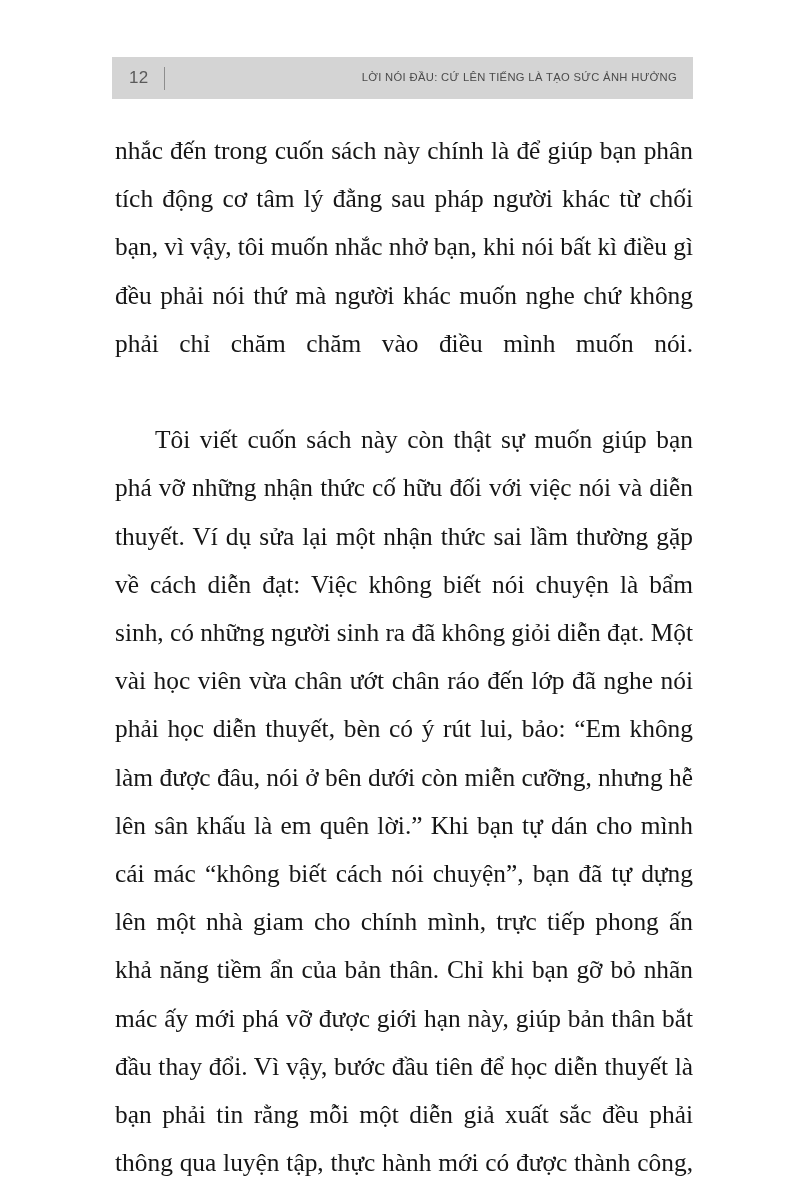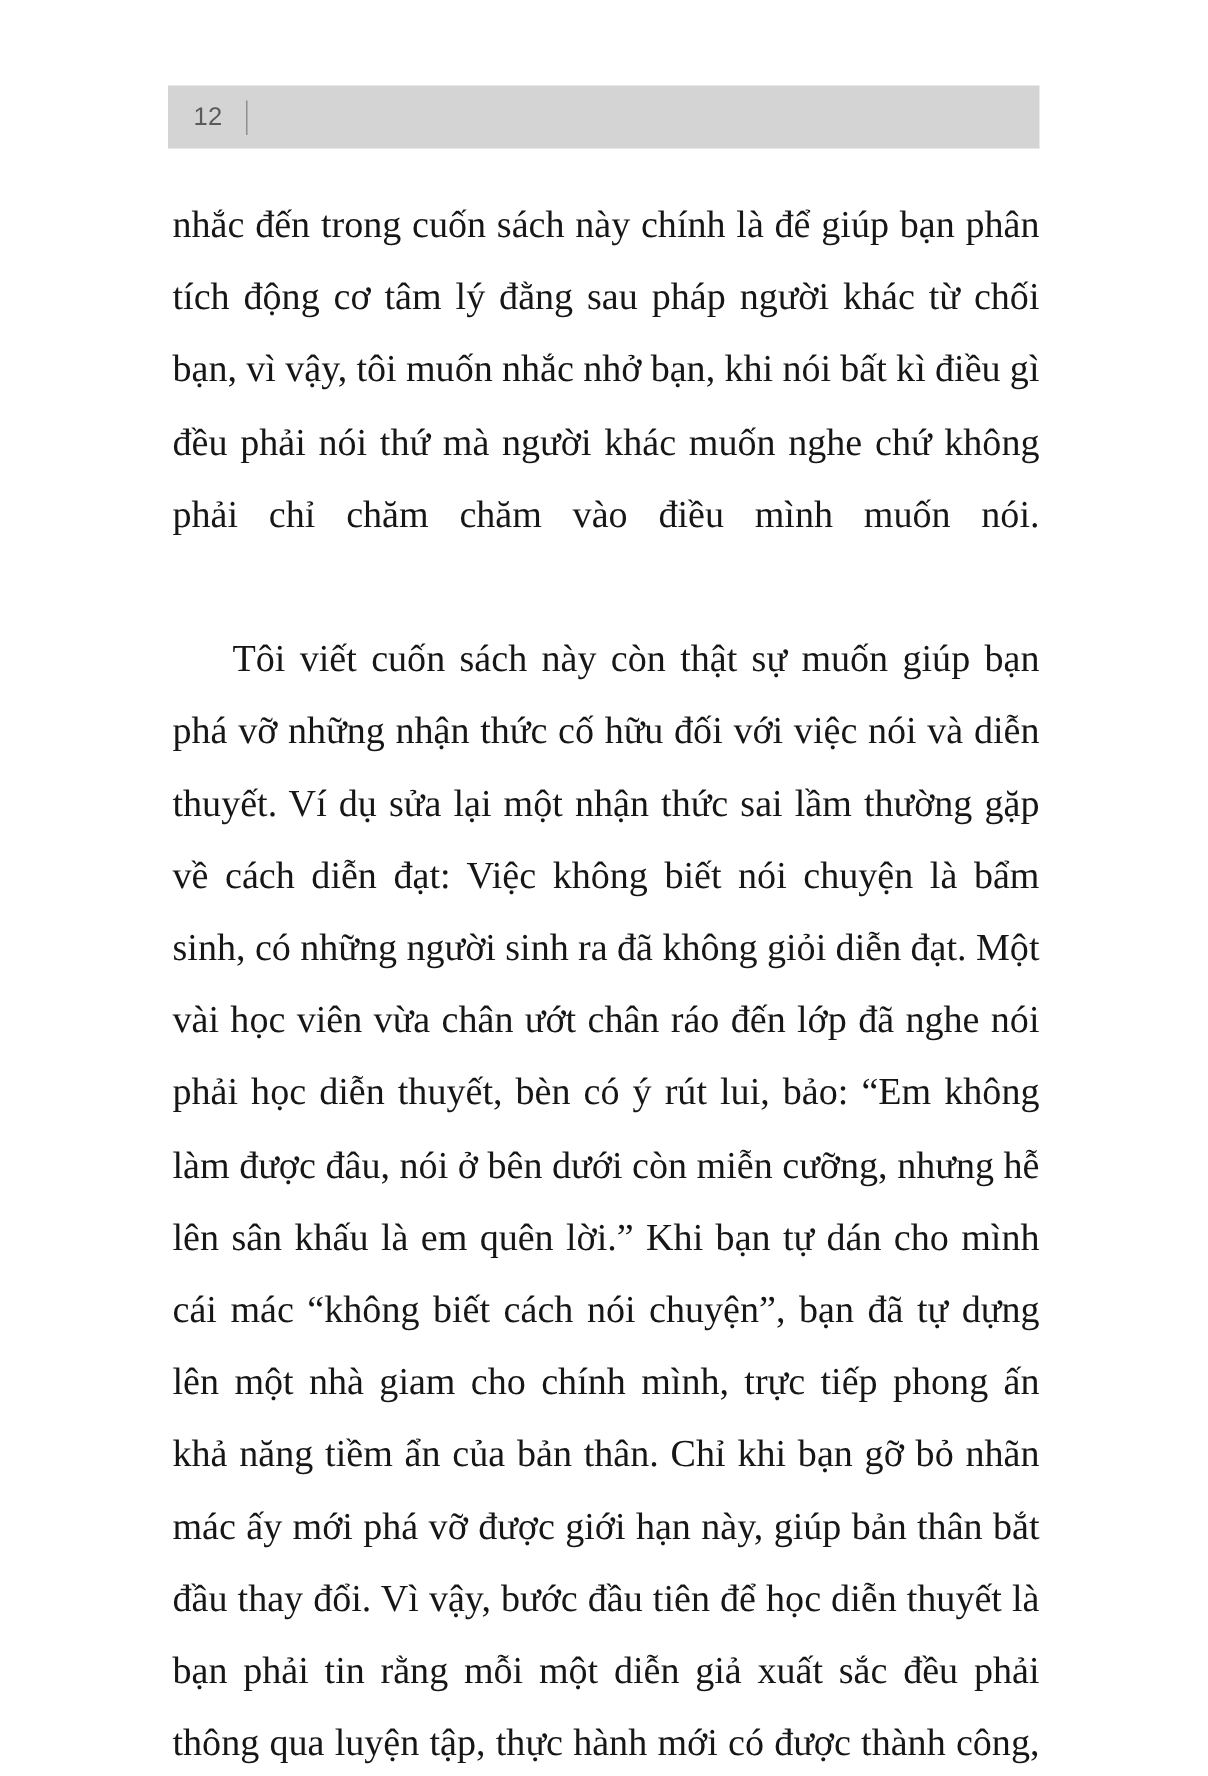--- a/index.html
+++ b/index.html
@@ -104,20 +104,21 @@
   }
 </style>
 </head>
 <body>
 
 <div class="page">
 
   <div class="running-head">
     <span class="folio">12</span>
     <span class="folio-rule"></span>
+    <span class="running-title">LỜI NÓI ĐẦU: CỨ LÊN TIẾNG LÀ TẠO SỨC ẢNH HƯỞNG</span>
   </div>
 
   <div class="text-column">
     <p class="para">nhắc đến trong cuốn sách này chính là để giúp bạn phân tích động cơ tâm lý đằng sau pháp người khác từ chối bạn, vì vậy, tôi muốn nhắc nhở bạn, khi nói bất kì điều gì đều phải nói thứ mà người khác muốn nghe chứ không phải chỉ chăm chăm vào điều mình muốn nói.</p>
     <p class="para indent">Tôi viết cuốn sách này còn thật sự muốn giúp bạn phá vỡ những nhận thức cố hữu đối với việc nói và diễn thuyết. Ví dụ sửa lại một nhận thức sai lầm thường gặp về cách diễn đạt: Việc không biết nói chuyện là bẩm sinh, có những người sinh ra đã không giỏi diễn đạt. Một vài học viên vừa chân ướt chân ráo đến lớp đã nghe nói phải học diễn thuyết, bèn có ý rút lui, bảo: “Em không làm được đâu, nói ở bên dưới còn miễn cưỡng, nhưng hễ lên sân khấu là em quên lời.” Khi bạn tự dán cho mình cái mác “không biết cách nói chuyện”, bạn đã tự dựng lên một nhà giam cho chính mình, trực tiếp phong ấn khả năng tiềm ẩn của bản thân. Chỉ khi bạn gỡ bỏ nhãn mác ấy mới phá vỡ được giới hạn này, giúp bản thân bắt đầu thay đổi. Vì vậy, bước đầu tiên để học diễn thuyết là bạn phải tin rằng mỗi một diễn giả xuất sắc đều phải thông qua luyện tập, thực hành mới có được thành công, không có diễn giả bẩm sinh, hiện tại bạn sợ hãi chỉ bởi vì bạn đang thiếu phương pháp. Nếu có cách hướng dẫn luyện tập đúng đắn, sự tự tin của bạn chắc chắn sẽ dần dần được cải thiện trong mỗi lần biểu đạt, diễn thuyết.</p>
 
   </div>
 
 </div>
 

